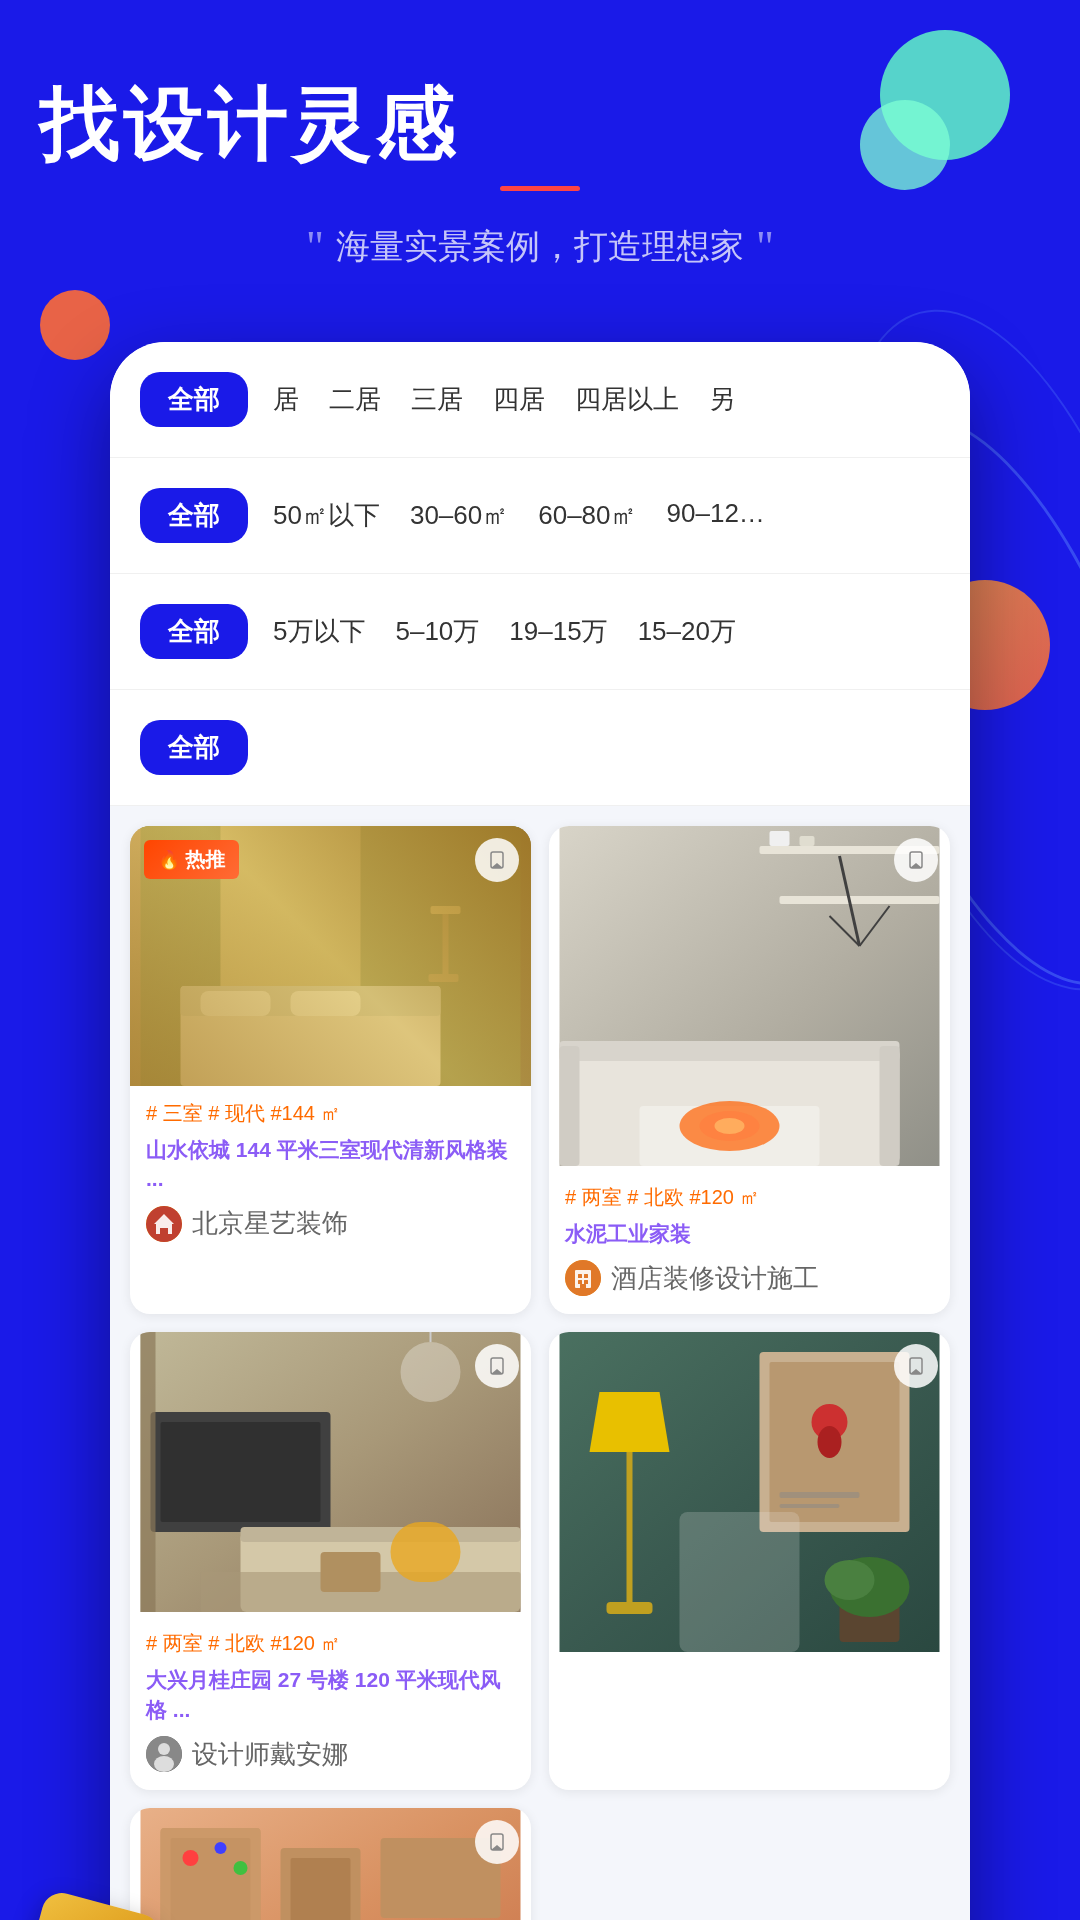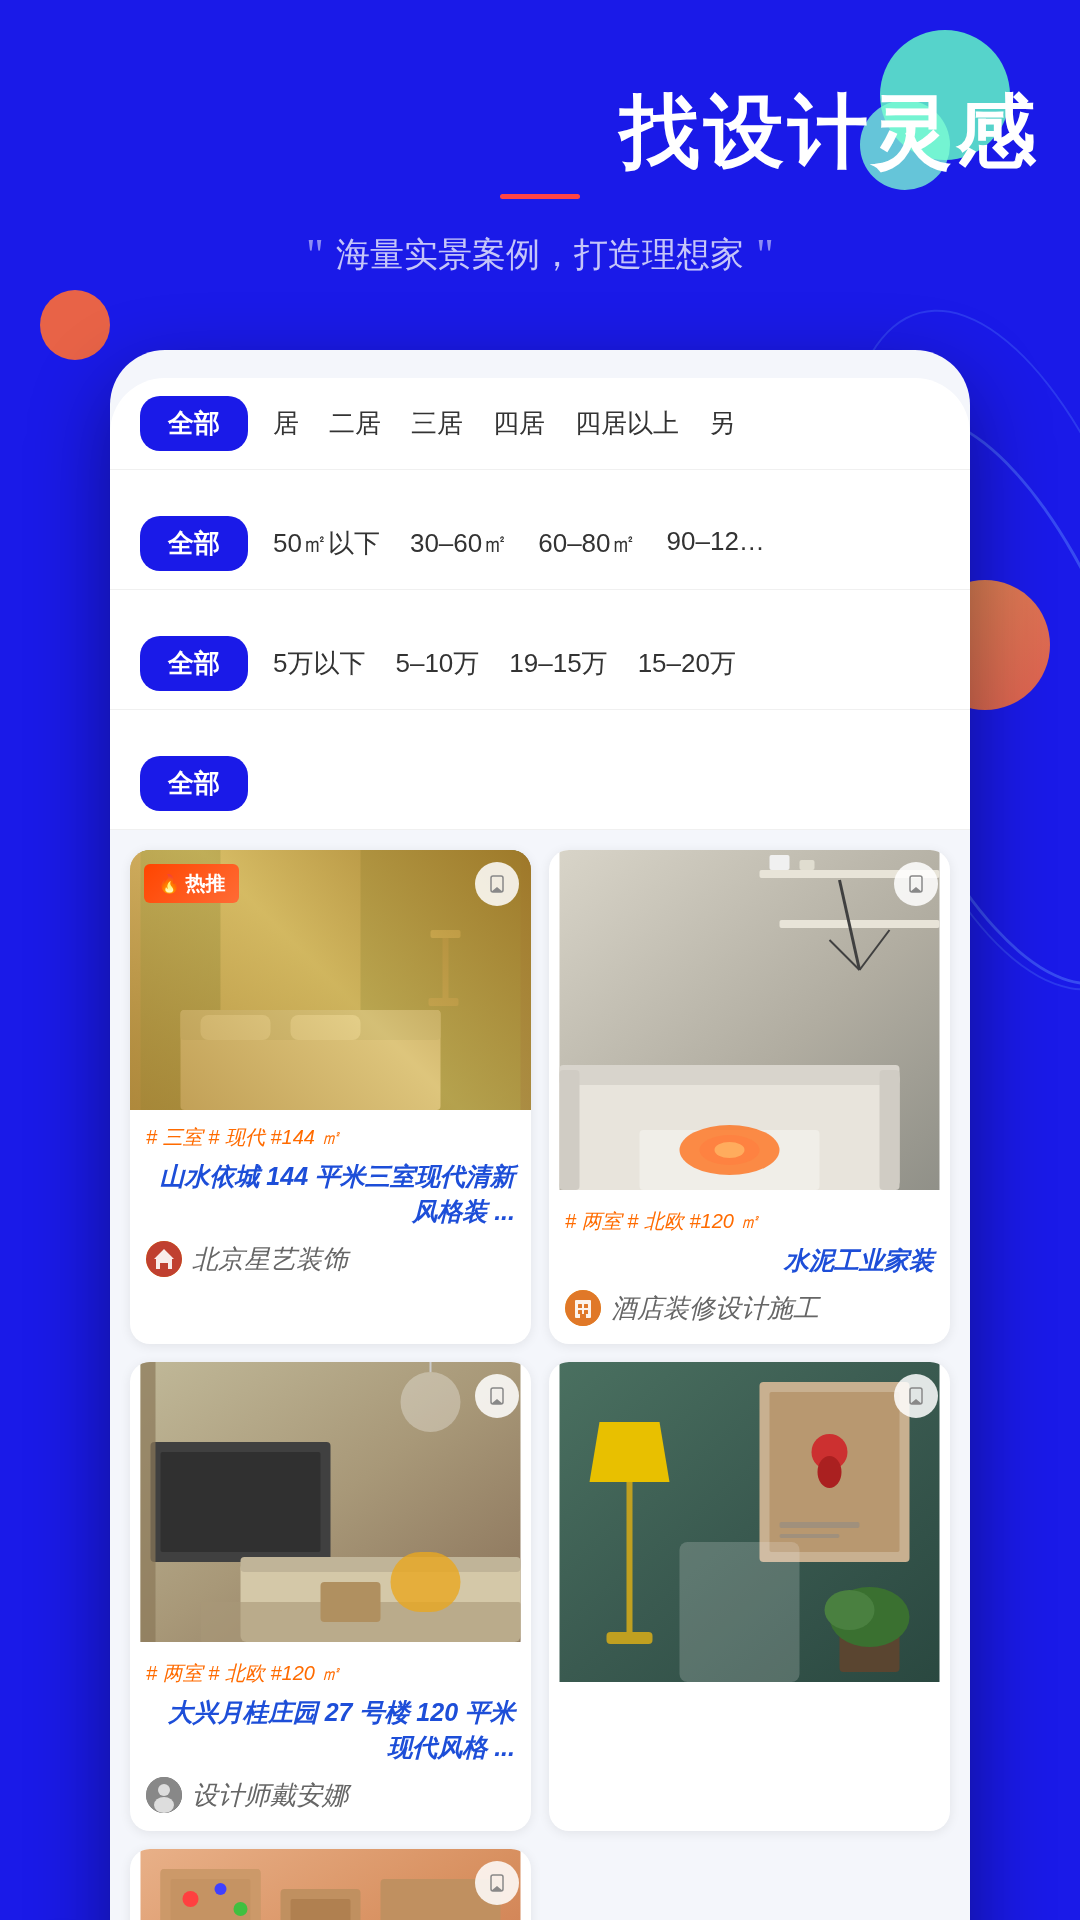--- a/index.html
+++ b/index.html
@@ -70,25 +70,24 @@
       right: -80px;
       width: 300px;
       height: 700px;
       border: 2px solid rgba(100,150,255,0.25);
       border-radius: 50%;
       transform: rotate(-15deg);
     }
 
     
     .header {
-      text-align: right;
+      text-align: left;
       padding: 80px 40px 40px;
       position: relative;
       z-index: 2;
-      margin-top: 8px;
     }
     .header-title {
       font-size: 80px;
       font-weight: 900;
       color: #ffffff;
       letter-spacing: 4px;
       line-height: 1.1;
       margin-bottom: 18px;
     }
     .header-underline {
@@ -127,24 +126,23 @@
 
     
     .filter-section {
       background: #ffffff;
       padding: 0;
       border-radius: 55px 55px 0 0;
     }
     .filter-row {
       display: flex;
       align-items: center;
-      padding: 18px 30px;
+      padding: 30px 30px;
       border-bottom: 1px solid #f0f0f0;
       gap: 0;
-      margin-top: 28px;
     }
     .filter-btn-active {
       background: #1a1ae8;
       color: #fff;
       border-radius: 20px;
       padding: 10px 28px;
       font-size: 26px;
       font-weight: 600;
       white-space: nowrap;
       margin-right: 25px;
@@ -214,35 +212,33 @@
       height: 44px;
       background: rgba(255,255,255,0.85);
       border-radius: 50%;
       display: flex;
       align-items: center;
       justify-content: center;
       font-size: 20px;
     }
     .card-body {
       padding: 14px 16px 18px;
-      font-style: italic;
     }
     .card-tags {
       color: #ff6b00;
       font-size: 20px;
       font-weight: 500;
       margin-bottom: 8px;
     }
     .card-title {
-      font-size: 25px;
-      color: #1d4ed8;
+      font-size: 21px;
+      color: #8b5cf6;
       font-weight: 600;
       line-height: 1.4;
       margin-bottom: 12px;
-      text-align: right;
     }
     .card-author {
       display: flex;
       align-items: center;
       gap: 10px;
     }
     .author-avatar {
       width: 36px;
       height: 36px;
       border-radius: 50%;

